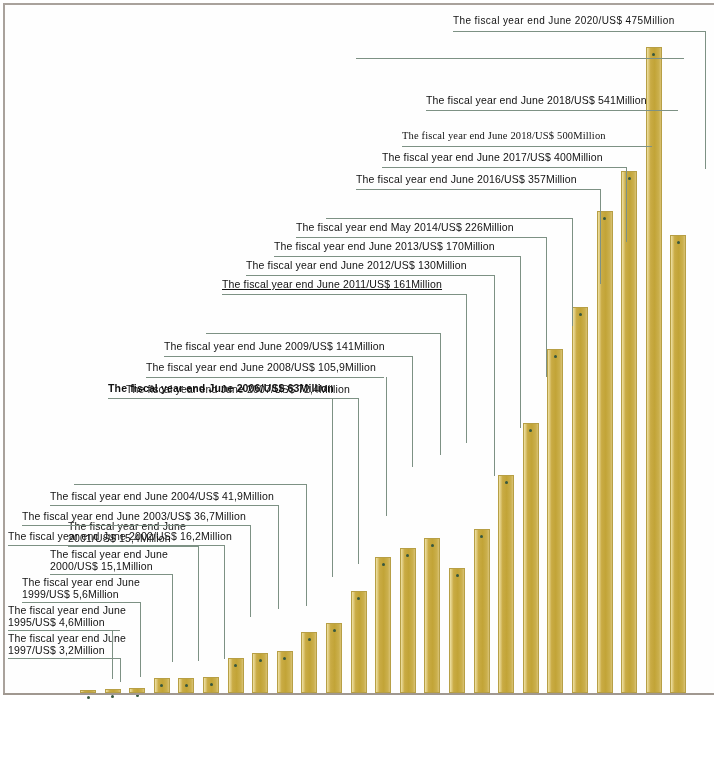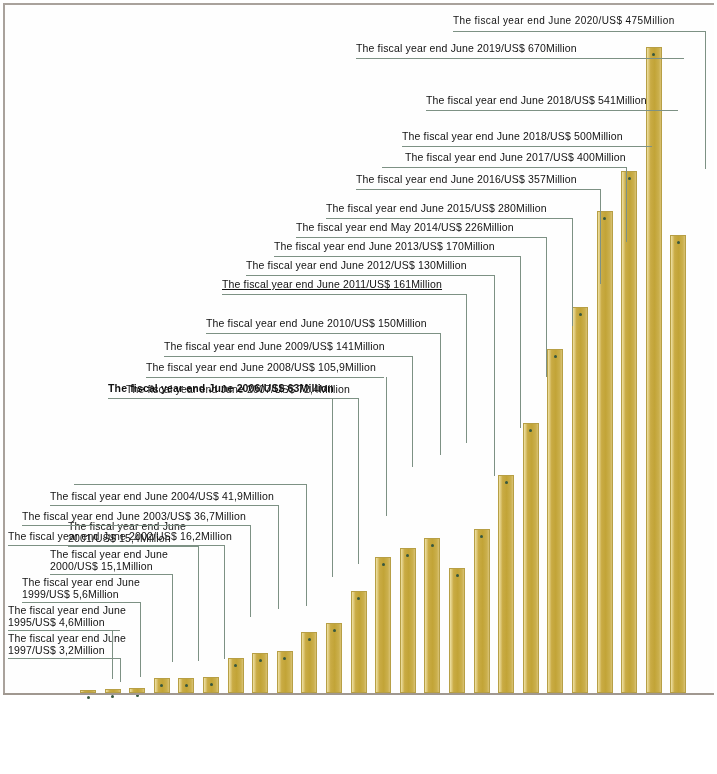--- a/index.html
+++ b/index.html
@@ -175,49 +175,46 @@
       <div class="leader-v" style="left: 332px; top: 398px; height: 179px;"></div>
       <div class="callout" style="left: 126px; top: 383px;">The fiscal year end June 2007/US$ 72,4Million</div>
       <div class="leader-h" style="left: 126px; top: 398px; width: 232px;"></div>
       <div class="leader-v" style="left: 358px; top: 398px; height: 166px;"></div>
       <div class="callout" style="left: 146px; top: 361px;">The fiscal year end June 2008/US$ 105,9Million</div>
       <div class="leader-h" style="left: 146px; top: 377px; width: 238px;"></div>
       <div class="leader-v" style="left: 386px; top: 377px; height: 139px;"></div>
       <div class="callout" style="left: 164px; top: 340px;">The fiscal year end June 2009/US$ 141Million</div>
       <div class="leader-h" style="left: 164px; top: 356px; width: 248px;"></div>
       <div class="leader-v" style="left: 412px; top: 356px; height: 111px;"></div>
-      <div class="callout" style="left: 206px; top: 317px;">The fiscal year end June 2010/US$ 150Million</div>
       <div class="leader-h" style="left: 206px; top: 333px; width: 234px;"></div>
       <div class="leader-v" style="left: 440px; top: 333px; height: 122px;"></div>
       <div class="callout" style="left: 222px; top: 278px; text-decoration: underline;">The fiscal year end June 2011/US$ 161Million</div>
       <div class="leader-h" style="left: 222px; top: 294px; width: 244px;"></div>
       <div class="leader-v" style="left: 466px; top: 294px; height: 149px;"></div>
       <div class="callout" style="left: 246px; top: 259px;">The fiscal year end June 2012/US$ 130Million</div>
       <div class="leader-h" style="left: 246px; top: 275px; width: 248px;"></div>
       <div class="leader-v" style="left: 494px; top: 275px; height: 201px;"></div>
       <div class="callout" style="left: 274px; top: 240px;">The fiscal year end June 2013/US$ 170Million</div>
       <div class="leader-h" style="left: 274px; top: 256px; width: 246px;"></div>
       <div class="leader-v" style="left: 520px; top: 256px; height: 172px;"></div>
       <div class="callout" style="left: 296px; top: 221px;">The fiscal year end May 2014/US$ 226Million</div>
       <div class="leader-h" style="left: 296px; top: 237px; width: 250px;"></div>
       <div class="leader-v" style="left: 546px; top: 237px; height: 140px;"></div>
-      <div class="callout" style="left: 326px; top: 202px;">The fiscal year end June 2015/US$ 280Million</div>
       <div class="leader-h" style="left: 326px; top: 218px; width: 246px;"></div>
       <div class="leader-v" style="left: 572px; top: 218px; height: 108px;"></div>
       <div class="callout" style="left: 356px; top: 173px;">The fiscal year end June 2016/US$ 357Million</div>
       <div class="leader-h" style="left: 356px; top: 189px; width: 244px;"></div>
       <div class="leader-v" style="left: 600px; top: 189px; height: 95px;"></div>
-      <div class="callout" style="left: 382px; top: 151px; margin-left: 23px;">The fiscal year end June 2017/US$ 400Million</div>
+      <div class="callout" style="left: 382px; top: 151px;">The fiscal year end June 2017/US$ 400Million</div>
       <div class="leader-h" style="left: 382px; top: 167px; width: 244px;"></div>
       <div class="leader-v" style="left: 626px; top: 167px; height: 75px;"></div>
-      <div class="callout" style="left: 402px; top: 130px;">The fiscal year end June 2018/US$ 500Million</div>
+      <div class="callout" style="left: 402px; top: 130px; font-family: Liberation Serif, serif;">The fiscal year end June 2018/US$ 500Million</div>
       <div class="leader-h" style="left: 402px; top: 146px; width: 250px;"></div>
       <div class="callout" style="left: 426px; top: 94px;">The fiscal year end June 2018/US$ 541Million</div>
       <div class="leader-h" style="left: 426px; top: 110px; width: 252px;"></div>
-      <div class="callout" style="left: 356px; top: 42px;">The fiscal year end June 2019/US$ 670Million</div>
       <div class="leader-h" style="left: 356px; top: 58px; width: 328px;"></div>
       <div class="callout big" style="left: 453px; top: 15px;">The fiscal year end June 2020/US$ 475Million</div>
       <div class="leader-h" style="left: 453px; top: 31px; width: 252px;"></div>
       <div class="leader-v" style="left: 705px; top: 31px; height: 138px;"></div>
     </div>
 
   <div class="baseline" style="top:693px;"></div>
 
 </div>
 

